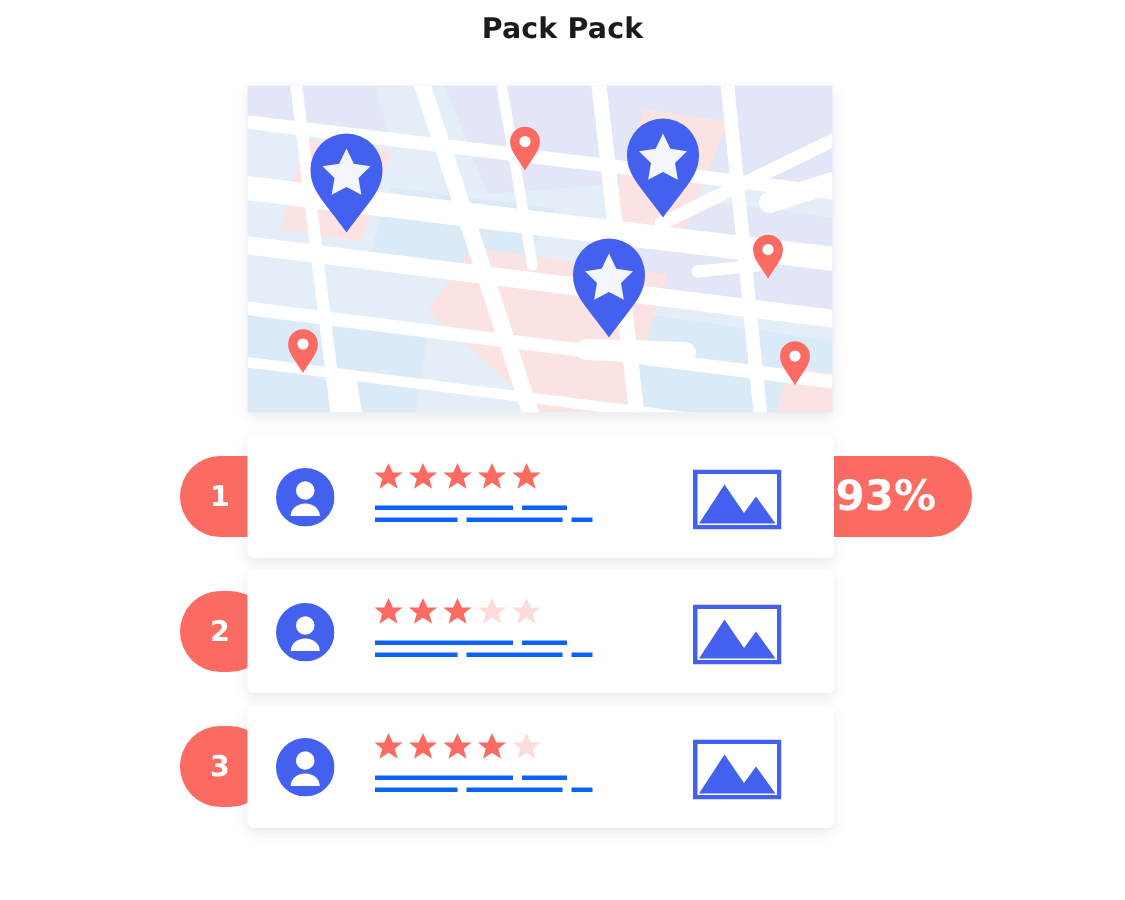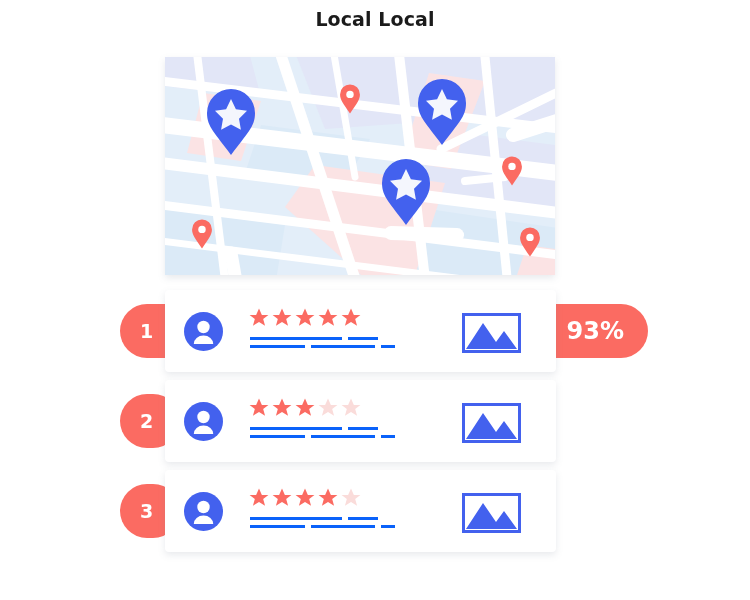--- a/index.html
+++ b/index.html
@@ -83,21 +83,21 @@
     font-weight: bold;
     font-family: "DejaVu Sans", sans-serif;
   }
   .score-num {
     position: absolute;
     right: 24px;
     top: 0;
     height: 54px;
     line-height: 54px;
     color: #ffffff;
-    font-size: 24px;
+    font-size: 28px;
     font-weight: bold;
     font-family: "DejaVu Sans", sans-serif;
   }
 
   
   .result-card {
     position: absolute;
     left: 165px;
     top: 4px;
     width: 391px;
@@ -151,21 +151,21 @@
     position: absolute;
     left: 297px;
     top: 23px;
     width: 59px;
     height: 40px;
   }
 </style>
 </head>
 <body>
 
-<div class="page-title">Local Local</div>
+<div class="page-title">Pack Pack</div>
 
 <div class="map-card">
   <svg class="map-svg" width="390" height="218" viewBox="0 0 390 218">
     <defs>
       <clipPath id="mapclip">
           <rect x="0" y="0" width="390" height="218"></rect>
         </clipPath>
     </defs>
     <g clip-path="url(#mapclip)">
 

